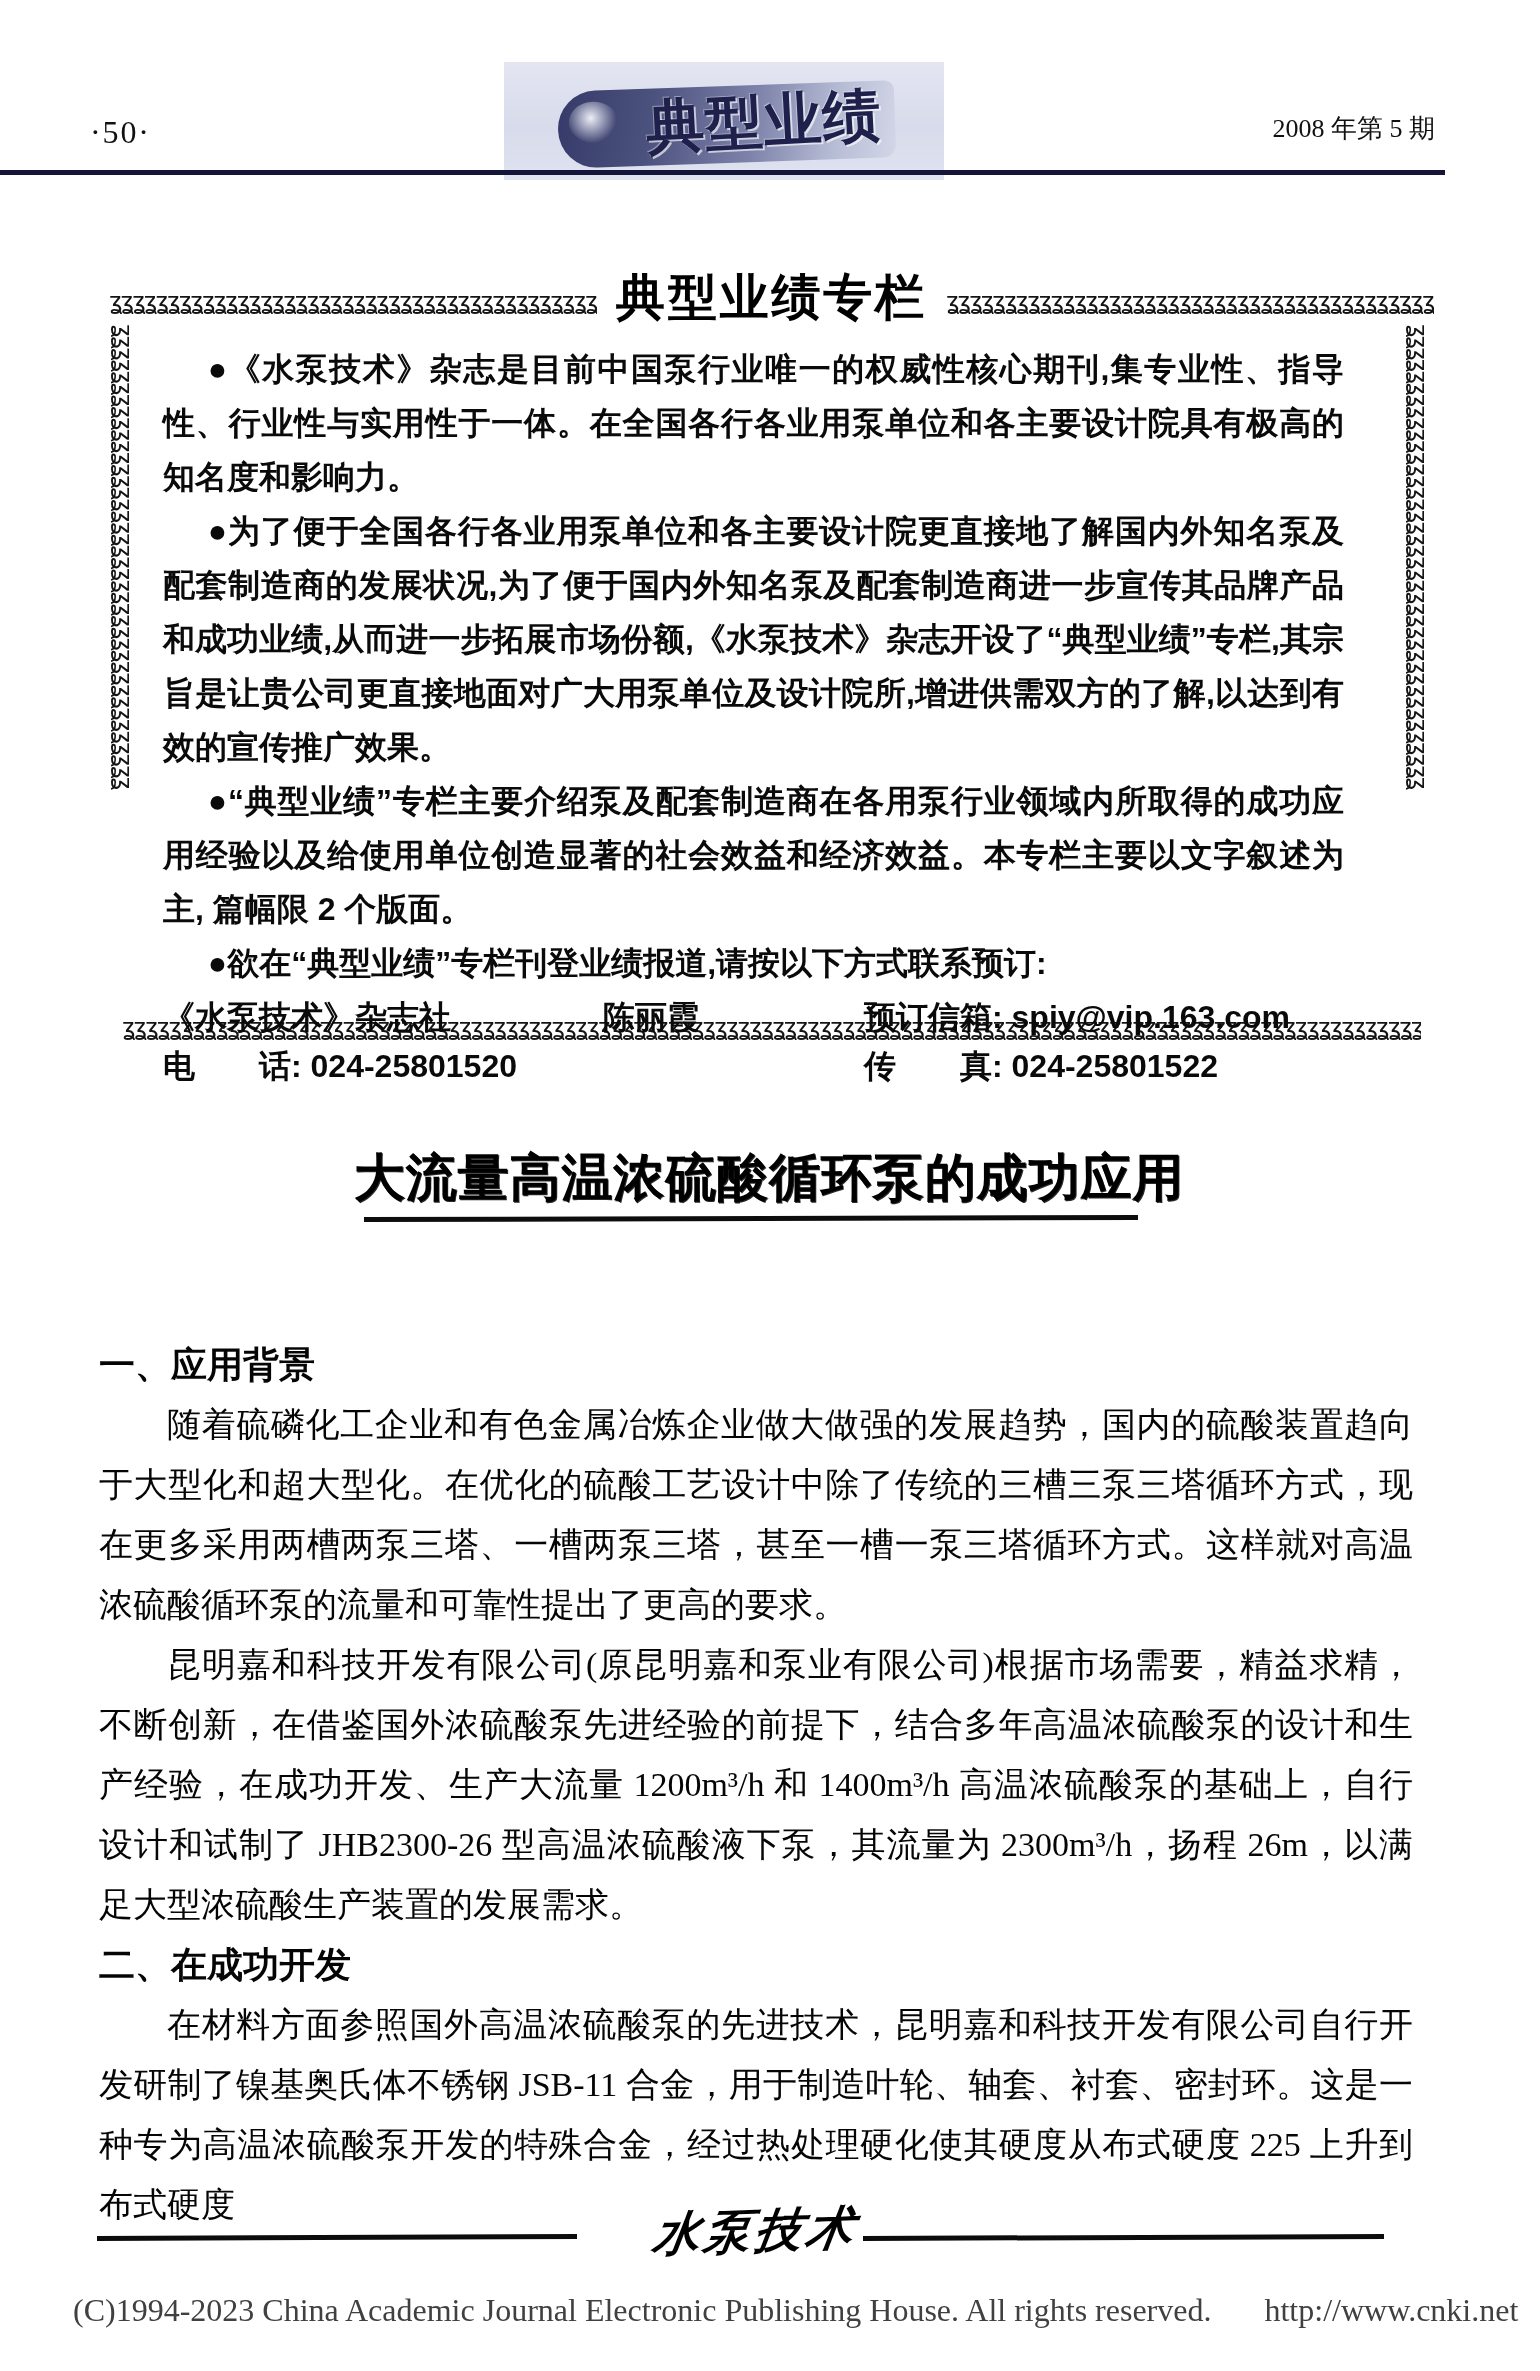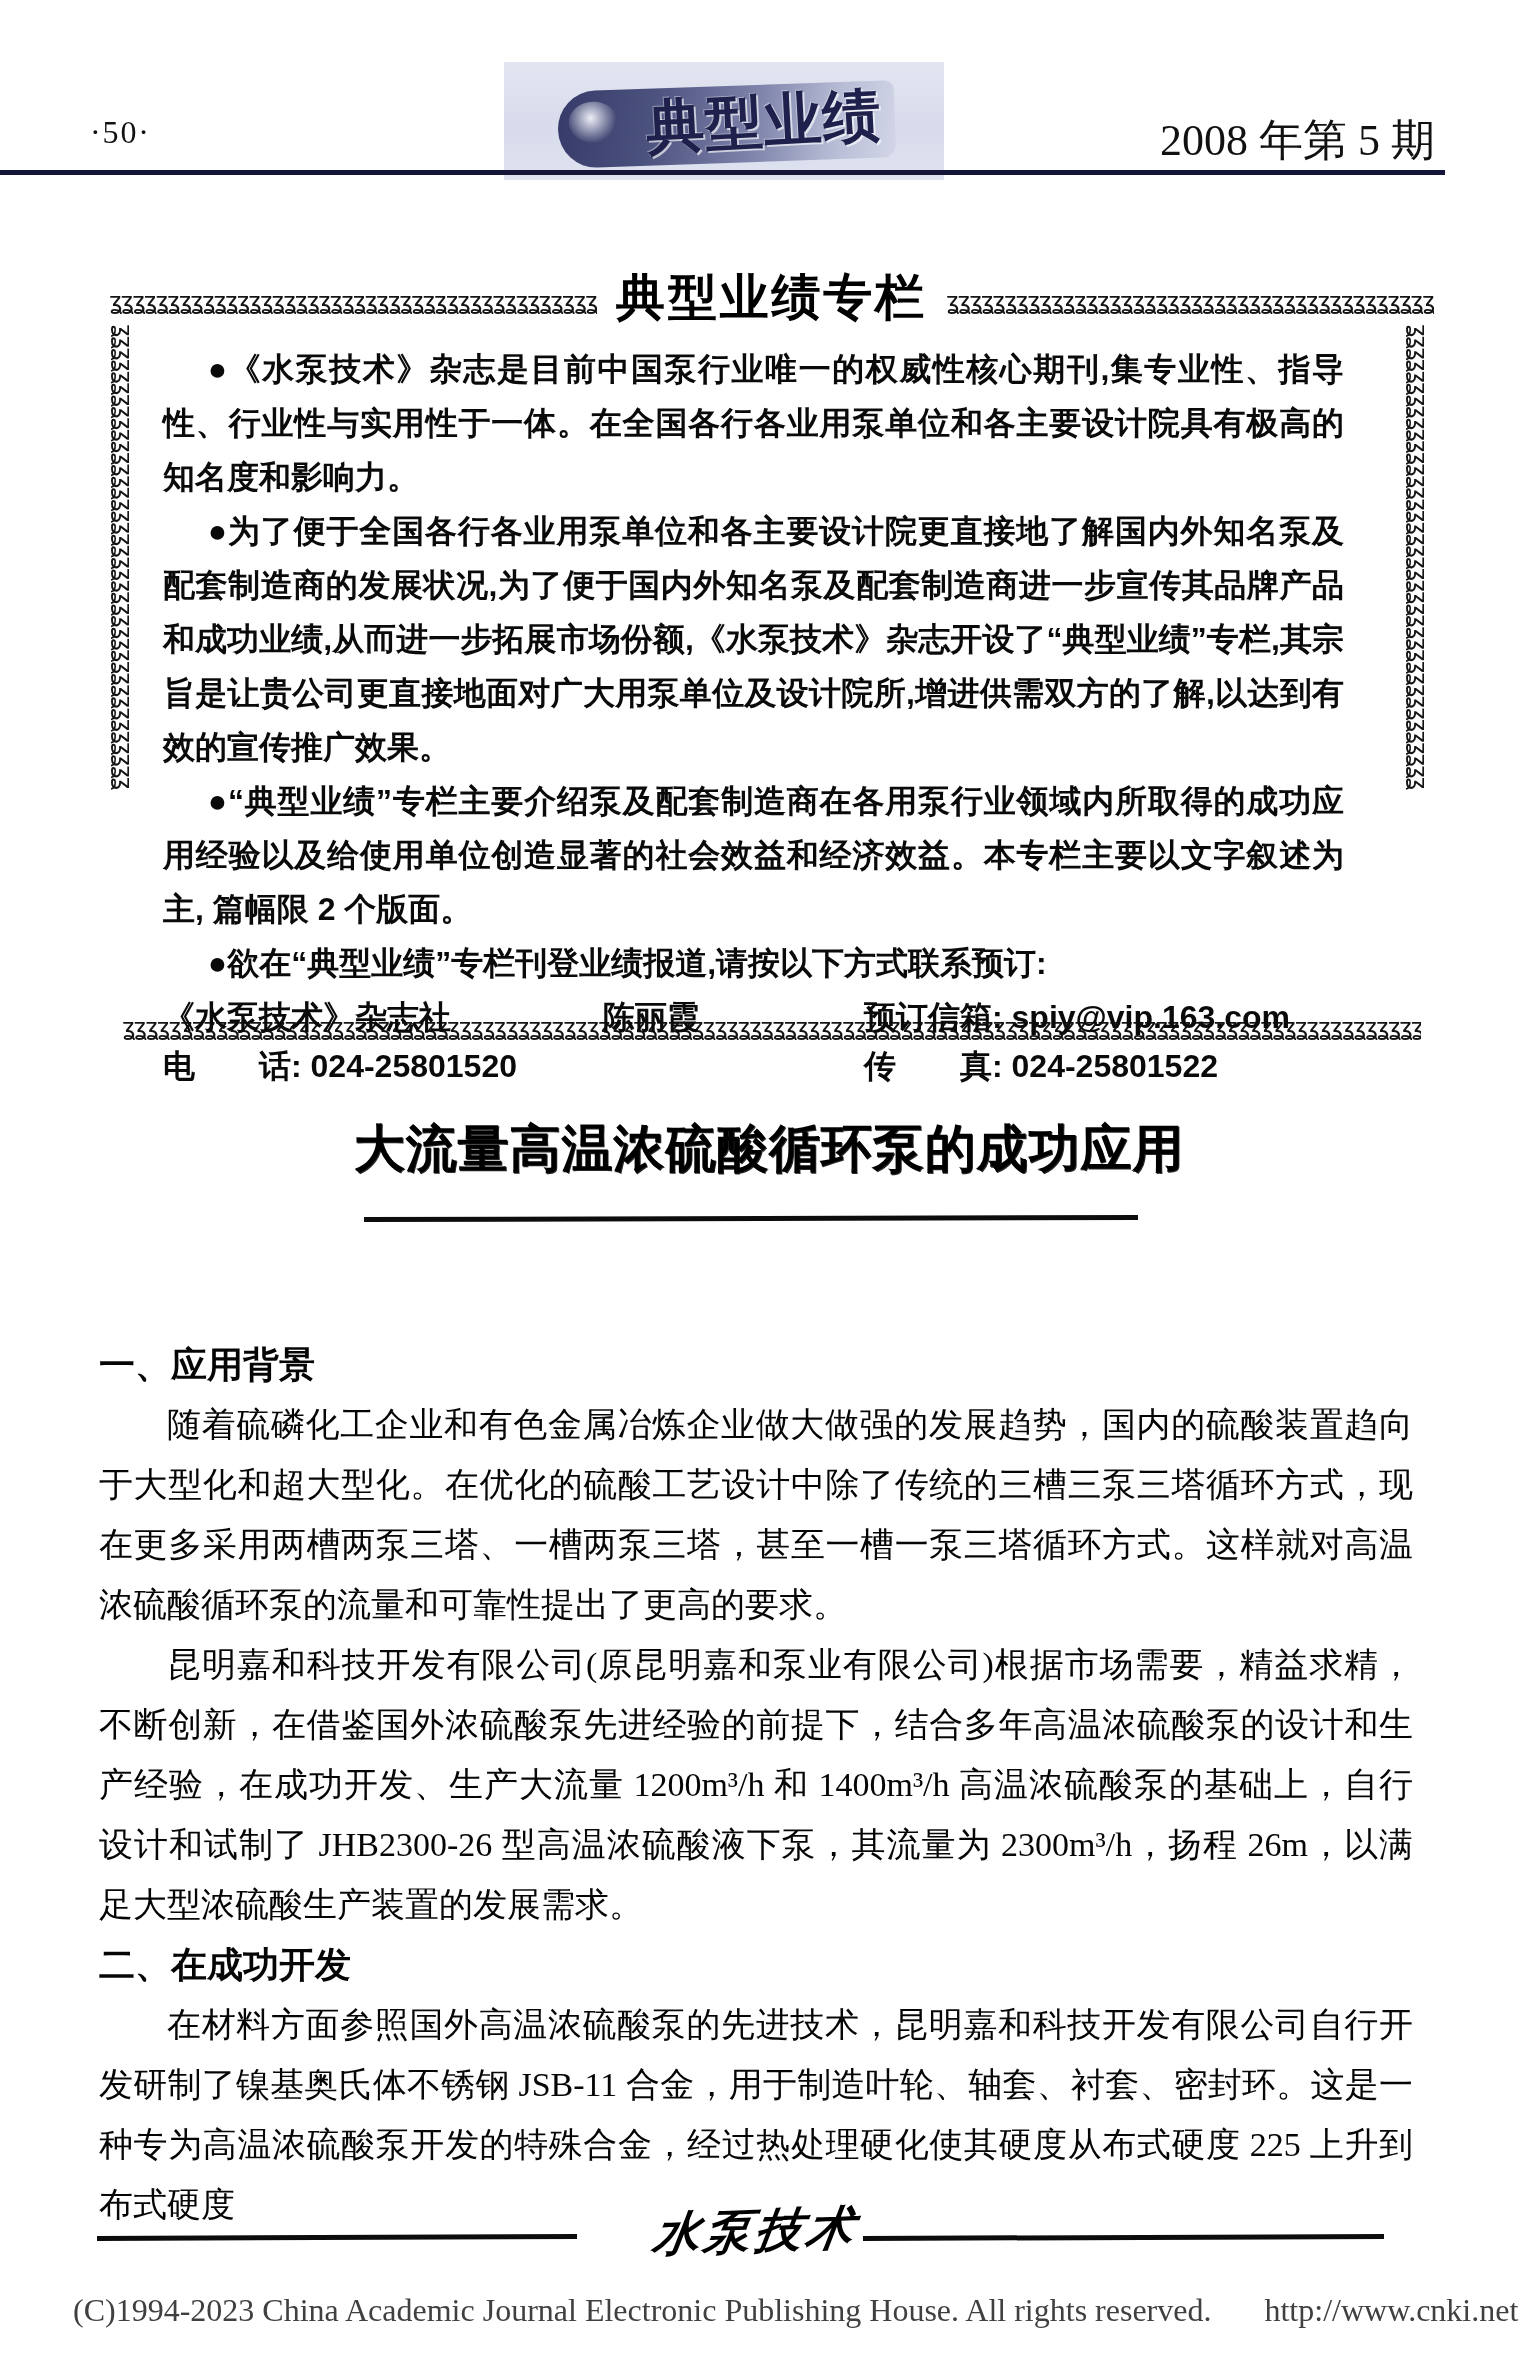--- a/index.html
+++ b/index.html
@@ -9,21 +9,21 @@
     background:#ffffff; overflow:hidden; color:#0a0a0a;
     font-family:"Liberation Serif","DejaVu Serif",serif;
   }
   
   .page-num {
     position:absolute; left:90px; top:114px;
     font-size:32px; letter-spacing:1.9px; color:#111;
   }
   .issue {
     position:absolute; right:105px; top:111px;
-    font-size:44px; color:#111;
+    font-size:26px; color:#111;
   }
   .banner {
     position:absolute; left:504px; top:62px; width:440px; height:118px;
     background:linear-gradient(180deg,#e3e5f1 0%,#d8dbeb 55%,#dfe2ef 100%);
     overflow:hidden;
   }
   .banner-pill {
     position:absolute; left:54px; top:24px; width:337px; height:77px;
     border-radius:38px 9.4px 13px 38px;
     background:linear-gradient(100deg,#353a68 0%,#4c527e 28%,#7d83aa 58%,#b8bdd6 82%,#d3d6e7 100%);
@@ -73,21 +73,21 @@
     position:absolute; left:54px; right:90px; top:67px;
     font-size:32px; font-weight:bold; line-height:54px; text-align:justify;
   }
   .box-content p { text-indent:1.4em; margin:0; }
   .contact-row { position:relative; height:49px; white-space:nowrap; }
   .contact-row .c1 { position:absolute; left:0; }
   .contact-row .c2 { position:absolute; left:440px; }
   .contact-row .c3 { position:absolute; left:701px; }
   
   .article-title {
-    position:absolute; left:0; top:1115px; width:1503px; text-align:center;
+    position:absolute; left:0; top:1144px; width:1503px; text-align:center;
     font-family:Liberation Sans, sans-serif;
     font-weight:bold; font-size:51px; letter-spacing:0.9px; color:#000;
     text-shadow:0.9px 0.9px 0 #2a2a2a;
     padding-left:35px;
   }
   .title-underline {
     position:absolute; left:364px; top:1216px; width:774px; height:4.7px;
     background:#0d0d0d; transform:rotate(-0.15deg);
   }
   

